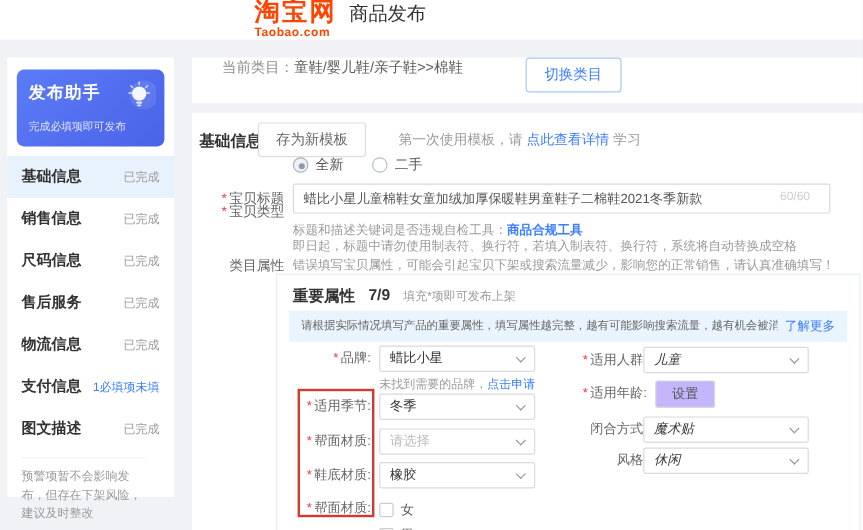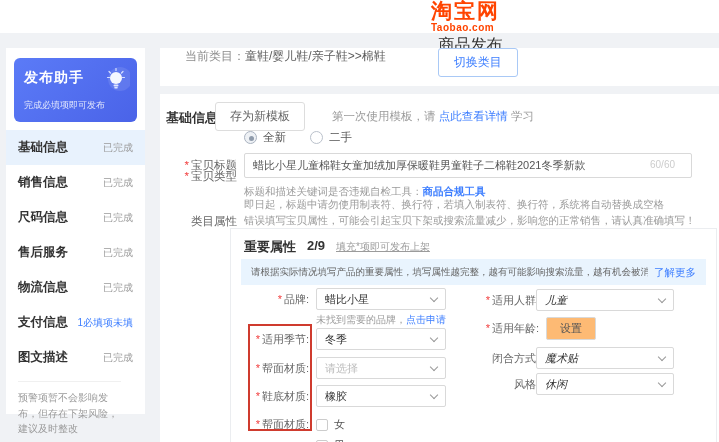--- a/index.html
+++ b/index.html
@@ -1,20 +1,20 @@
 <!DOCTYPE html>
 <html><head>
 <meta charset="utf-8">
 <style>
   * { margin:0; padding:0; box-sizing:border-box; }
   html,body { background:#e9ebef; font-family:"Liberation Sans", sans-serif; }
   .page { position:relative; width:719px; height:442px; background:#f0f2f5; overflow:hidden; }
 
   
-  .header { position:absolute; left:0; top:0; width:719px; height:33px; background:#fff; display:flex; align-items:center; padding-left:212px;flex-direction:column; }
+  .header { position:absolute; left:0; top:0; width:719px; height:33px; background:#fff; display:flex; align-items:flex-start; padding-left:212px; }
   .logo { display:flex; flex-direction:column; align-items:flex-start; line-height:1; cursor:pointer; }
   .logo-cn { font-size:21px; font-weight:bold; color:#ff4400; letter-spacing:2px; }
   .logo-en { font-size:10px; font-weight:bold; color:#ff4400; margin-top:2px; letter-spacing:0.5px; }
   .page-title { font-size:16px; color:#333; margin-left:10px; margin-top:2px; }
 
   
   .sidebar { position:absolute; left:6px; top:48px; width:139px; height:366px; background:#fff; }
   .assist-card { position:relative; margin:10px 8px 8px 8px; height:64px; border-radius:6px;
                  background:linear-gradient(135deg,#5b7bf7 0%,#4a63e8 100%); padding:11px 10px; overflow:hidden; }
   .assist-title { font-size:14px; font-weight:bold; color:#fff; letter-spacing:1px; }
@@ -52,34 +52,34 @@
   .radio-label { font-size:11.5px; color:#555; margin:0 24px 0 6px; }
 
   .title-input { position:absolute; left:84px; top:59px; width:448px; height:25px; border:1px solid #d9d9d9; border-radius:2px; font-size:11px; color:#555; padding:0 44px 0 8px; font-family:"Liberation Sans", sans-serif; }
   .title-counter { position:absolute; left:490px; top:65px; font-size:10px; color:#ccc; }
   .hint-line { position:absolute; left:84px; font-size:10.5px; color:#9b9b9b; white-space:nowrap; }
 
   
   .imp-panel { position:absolute; left:70px; top:134px; width:487px; height:260px; border:1px solid #ebedf0; background:#fff; }
   .imp-title { position:absolute; left:13px; top:9px; font-size:13px; font-weight:bold; color:#333; }
   .imp-progress { position:absolute; left:76px; top:9px; font-size:13px; font-weight:bold; color:#333; }
-  .imp-sub { position:absolute; left:105px; top:11px; font-size:10px; color:#9b9b9b;text-decoration:underline; }
+  .imp-sub { position:absolute; left:105px; top:11px; font-size:10px; color:#9b9b9b; }
   .imp-banner { position:absolute; left:10px; top:30px; width:465px; height:26px; background:#e9f4fe; line-height:26px; padding:0 10px; font-size:9.5px; color:#666; white-space:nowrap; overflow:hidden; }
   .imp-banner .more { position:absolute; right:10px; top:0; font-size:10.5px; background:#e9f4fe; padding-left:6px; }
 
   .flabel { position:absolute; text-align:right; font-size:11px; color:#666; line-height:22px; }
   .flabel.lc { left:0; width:78px; }
   .flabel.rc { left:228px; width:80px; }
   .select { position:absolute; height:22px; border:1px solid #d9d9d9; border-radius:2px; background:#fff; font-size:11px; color:#333; line-height:20px; padding:0 20px 0 8px; cursor:pointer; }
   .select.lc { left:85px; width:130px; }
   .select.rc { left:305px; width:138px;font-style:italic; }
   .select .chev { position:absolute; right:8px; top:6px; width:6px; height:6px; border-right:1px solid #999; border-bottom:1px solid #999; transform:rotate(45deg); }
   .select.placeholder { color:#bbb; }
   .field-hint { position:absolute; left:85px; top:84px; font-size:10px; color:#9b9b9b; }
-  .btn-set { position:absolute; left:315px; top:88px; font-size:11px; color:#555; background:#fdba74; border:1px solid #d9d9d9; border-radius:2px; padding:3px 13px; cursor:pointer; }
+  .btn-set { position:absolute; left:315px; top:88px; font-size:11px; color:#555; background:#c4b5fd; border:1px solid #d9d9d9; border-radius:2px; padding:3px 13px; cursor:pointer; }
   .checkbox-row { position:absolute; left:85px; display:flex; align-items:center; }
   .checkbox { width:12px; height:12px; border:1px solid #ccc; border-radius:2px; background:#fff; display:inline-block; cursor:pointer; }
   .cb-label { font-size:11px; color:#555; margin-left:6px; }
   .red-box { position:absolute; left:17px; top:95px; width:64px; height:107px; border:2px solid #cf3b2e; pointer-events:none; }
 </style>
 </head>
 <body>
 
 <div class="page">
 
@@ -166,21 +166,21 @@
     <input class="title-input" type="text" value="蜡比小星儿童棉鞋女童加绒加厚保暖鞋男童鞋子二棉鞋2021冬季新款" style="">
     <span class="title-counter">60/60</span>
     <div class="hint-line" style="top:91px;"><span>标题和描述关键词是否违规自检工具：</span><span class="link b">商品合规工具</span></div>
     <div class="hint-line" style="top:104px;">即日起，标题中请勿使用制表符、换行符，若填入制表符、换行符，系统将自动替换成空格</div>
 
     <div class="main-label" style="top:120px;">类目属性</div>
     <div class="hint-line" style="top:120px; color:#9b9b9b;">错误填写宝贝属性，可能会引起宝贝下架或搜索流量减少，影响您的正常销售，请认真准确填写！</div>
 
     <div class="imp-panel">
       <div class="imp-title">重要属性</div>
-      <div class="imp-progress">2/9</div>
+      <div class="imp-progress">7/9</div>
       <div class="imp-sub">填充*项即可发布上架</div>
       <div class="imp-banner">
         <span>请根据实际情况填写产品的重要属性，填写属性越完整，越有可能影响搜索流量，越有机会被消费者购买。</span>
         <span class="more link">了解更多</span>
       </div>
 
       <div class="flabel lc" style="top:59px;"><i class="req">*</i><span>品牌:</span></div>
       <div class="select lc" style="top:59px;"><span>蜡比小星</span><span class="chev"></span></div>
       <div class="field-hint"><span>未找到需要的品牌，</span><span class="link">点击申请</span></div>
 

